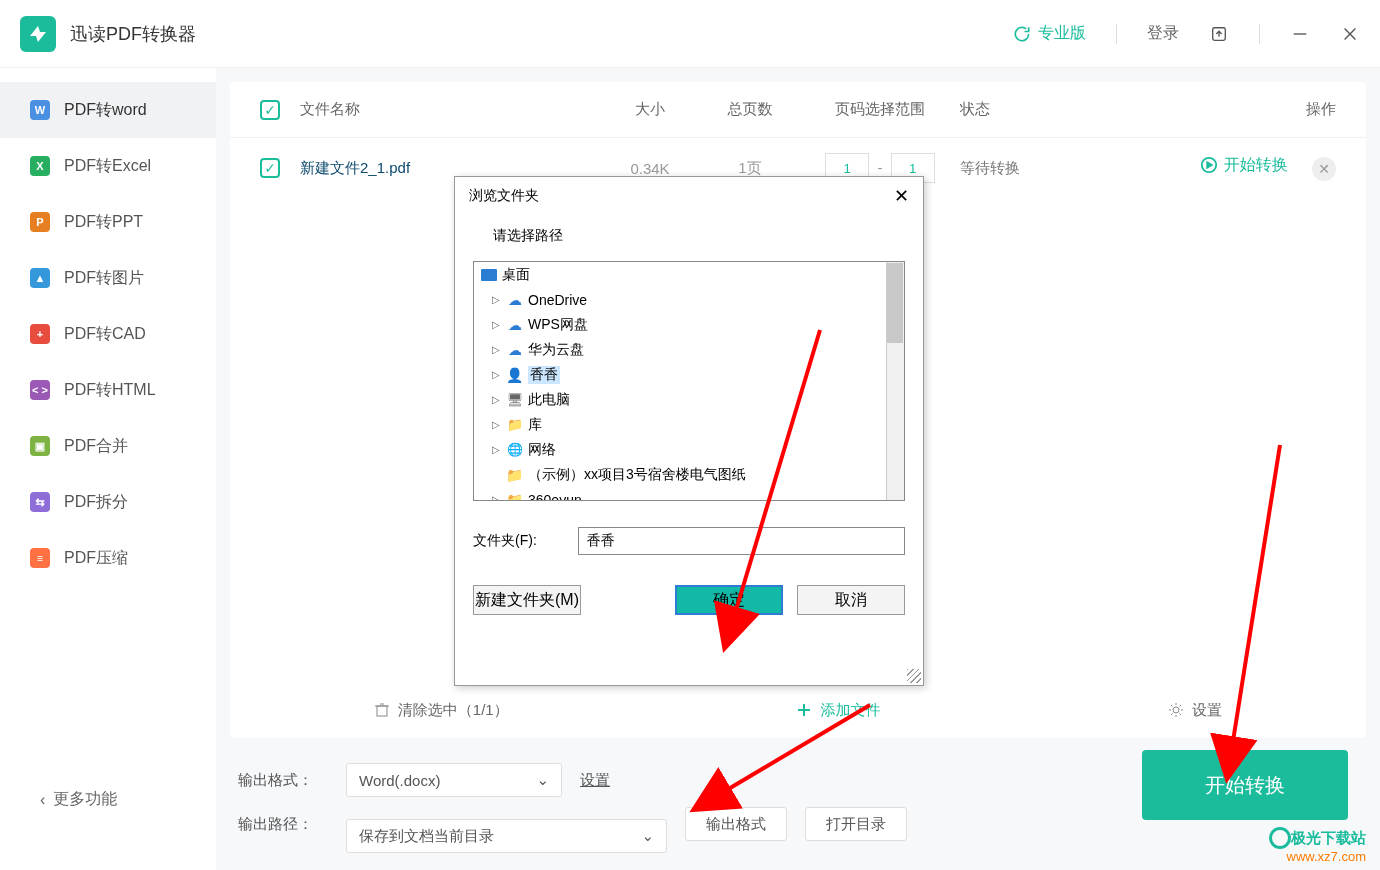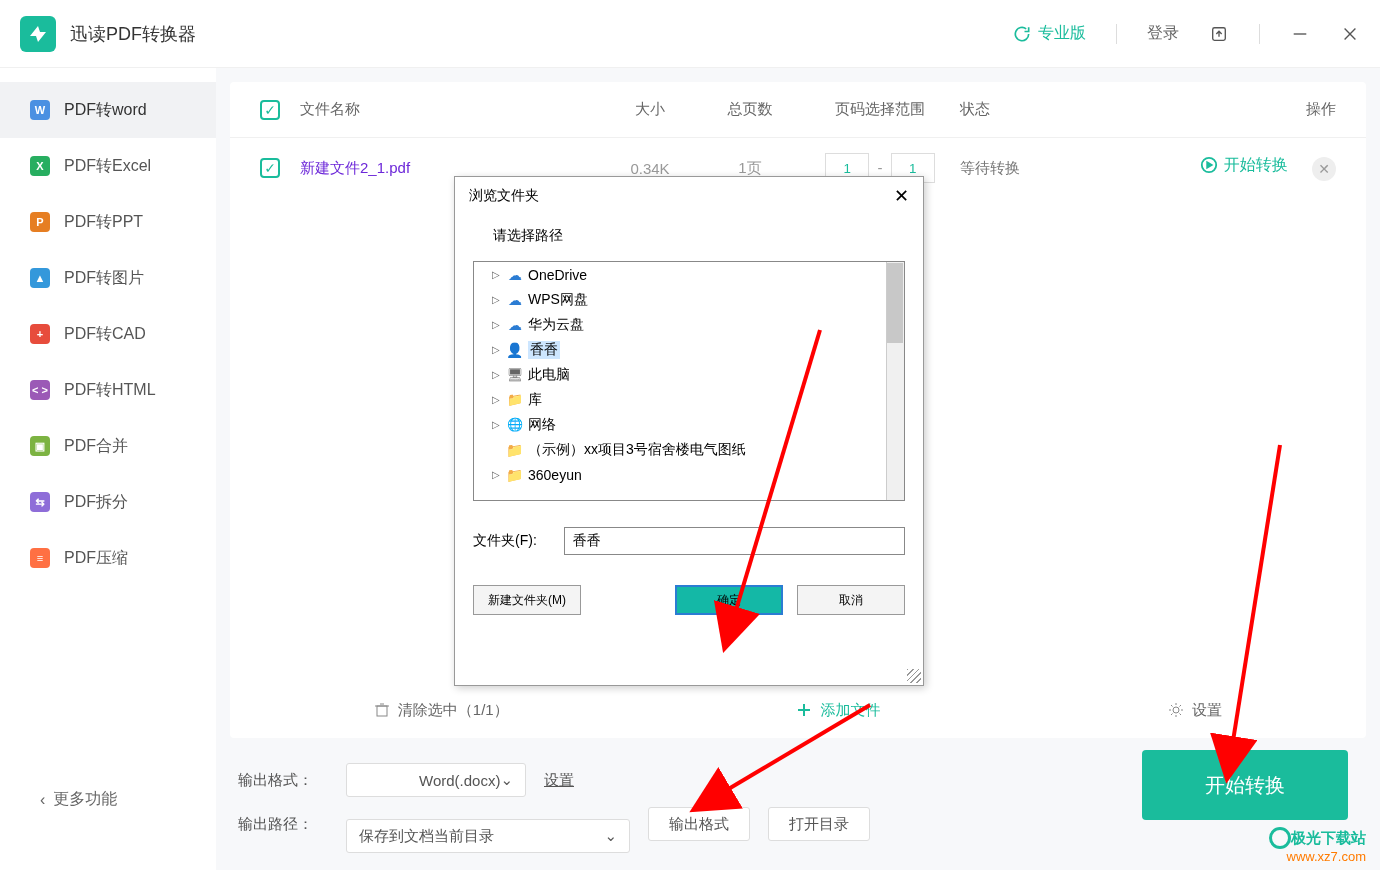--- a/index.html
+++ b/index.html
@@ -44,22 +44,22 @@
 
 .footer-row { display: flex; height: 56px; justify-content: space-around; color: #666; font-size: 15px; }
 .footer-item { display: flex; align-items: center; gap: 8px; }
 .footer-item.add { color: #1abc9c; }
 .footer-item svg { width: 16px; height: 16px; }
 
 .output-section { padding: 20px 8px 10px; font-size: 15px; color: #555; }
 .out-row { display: flex; align-items: center; height: 44px; gap: 18px; }
 .out-label { width: 90px; }
 .select-box { height: 34px; border: 1px solid #ddd; border-radius: 3px; padding: 0 12px; display: flex; align-items: center; justify-content: space-between; background: #fff; cursor: pointer; }
-.select-box.fmt { width: 180px; justify-content: flex-end; }
-.select-box.path { width: 284px; margin-top: 24px; }
+.select-box.fmt { width: 216px; }
+.select-box.path { width: 321px; margin-top: 24px; }
 .btn { height: 34px; padding: 0 20px; border: 1px solid #ddd; border-radius: 3px; background: #fff; display: flex; align-items: center; cursor: pointer; }
 .settings-link { text-decoration: underline; color: #555; cursor: pointer; }
 .big-btn { position: absolute; right: 32px; bottom: 50px; width: 206px; height: 70px; background: #1abc9c; color: #fff; font-size: 20px; display: flex; align-items: center; justify-content: center; border-radius: 4px; cursor: pointer; }
 
 .dialog { position: absolute; left: 454px; top: 176px; width: 470px; height: 510px; background: #fff; border: 1px solid #999; box-shadow: 2px 2px 8px rgba(0,0,0,0.2); display: flex; flex-direction: column; }
 .dlg-title { height: 38px; display: flex; align-items: center; padding: 0 14px; font-size: 14px; }
 .dlg-title span:last-child { margin-left: auto; cursor: pointer; font-size: 18px; }
 .dlg-sub { padding: 12px 38px 8px; font-size: 14px; }
 .tree-box { margin: 8px 18px 0; border: 1px solid #888; height: 240px; overflow: hidden; position: relative; font-size: 14px; }
 .tree-scroll { position: absolute; right: 0; top: 0; bottom: 0; width: 18px; background: #f0f0f0; border-left: 1px solid #ccc; }
@@ -69,24 +69,24 @@
 .tree-item.selected span.lbl { background: #cde6ff; padding: 0 2px; }
 .tri { width: 10px; color: #666; font-size: 10px; }
 .fi { width: 18px; height: 16px; display: inline-flex; align-items: center; justify-content: center; }
 .fi-desktop { background: #2b7cd3; width: 16px; height: 12px; border-radius: 1px; }
 .fi-cloud { color: #2b7cd3; font-size: 14px; }
 .fi-user { color: #c89060; font-size: 14px; }
 .fi-pc { color: #666; font-size: 13px; }
 .fi-lib { color: #e6b85c; font-size: 13px; }
 .fi-net { color: #3b8fd9; font-size: 13px; }
 .fi-folder { color: #f3c04f; font-size: 14px; }
-.dlg-field { display: flex; align-items: center; margin: 26px 18px 0; gap: 27px; font-size: 14px; }
+.dlg-field { display: flex; align-items: center; margin: 26px 18px 0; gap: 41px; font-size: 14px; }
 .dlg-field input { flex: 1; height: 28px; border: 1px solid #888; padding: 0 8px; font-size: 14px; }
 .dlg-btns { display: flex; gap: 14px; justify-content: flex-end; padding: 30px 18px 10px; }
-.dlg-btn { width: 108px; height: 30px; border: 1px solid #999; background: #f4f4f4; font-size: 12px; display: flex; align-items: center; justify-content: center; cursor: pointer; }
+.dlg-btn { width: 108px; height: 30px; border: 1px solid #999; background: #f4f4f4; font-size: 16px; display: flex; align-items: center; justify-content: center; cursor: pointer; }
 .dlg-btn.primary { border: 2px solid #2b7cd3; background: #14b8a6; }
 .resize-grip { position: absolute; right: 2px; bottom: 2px; width: 14px; height: 14px; background: repeating-linear-gradient(135deg, #999 0 1px, transparent 1px 4px); }
 
 .arrow { position: absolute; pointer-events: none; }
 .arrow svg { overflow: visible; }
 .watermark { position: absolute; right: 14px; bottom: 6px; text-align: right; font-size: 15px; }
 .wm-logo { display: flex; align-items: center; justify-content: flex-end; color: #1abc9c; font-weight: bold; }
 .wm-logo .circ { width: 22px; height: 22px; border: 3px solid #1abc9c; border-radius: 50%; position: relative; }
 .wm-url { color: #ff7b00; font-size: 13px; }
 </style>
@@ -181,21 +181,21 @@
         <div class="col-chk"><span class="checkbox">✓</span></div>
         <div class="col-name">文件名称</div>
         <div class="col-size">大小</div>
         <div class="col-pages">总页数</div>
         <div class="col-range">页码选择范围</div>
         <div class="col-status">状态</div>
         <div class="col-act">操作</div>
       </div>
       <div class="trow">
         <div class="col-chk"><span class="checkbox">✓</span></div>
-        <div class="col-name" style="color:#6d28d9">新建文件2_1.pdf</div>
+        <div class="col-name" style="color:#0c4a6e">新建文件2_1.pdf</div>
         <div class="col-size" style="color:#999">0.34K</div>
         <div class="col-pages" style="color:#999">1页</div>
         <div class="col-range">
           <input class="page-input" value="1" style="">
           <span style="color:#999">-</span>
           <input class="page-input" value="1" style="">
         </div>
         <div class="col-status" style="color:#777">等待转换</div>
         <div class="col-act">
           <span class="start-link">
@@ -259,20 +259,26 @@
 <div class="big-btn">开始转换</div>
 
 <div class="dialog">
   <div class="dlg-title">
     <span>浏览文件夹</span>
     <span>✕</span>
   </div>
   <div class="dlg-sub">请选择路径</div>
   <div class="tree-box">
     <div id="tree-container">
+        <div class="tree-item">
+          <span class="fi">
+            <span class="fi-desktop"></span>
+          </span>
+          <span class="lbl">桌面</span>
+        </div>
         <div class="tree-item child">
           <span class="tri">▷</span>
           <span class="fi fi-cloud">☁</span>
           <span class="lbl">OneDrive</span>
         </div>
         <div class="tree-item child">
           <span class="tri">▷</span>
           <span class="fi fi-cloud">☁</span>
           <span class="lbl">WPS网盘</span>
         </div>

